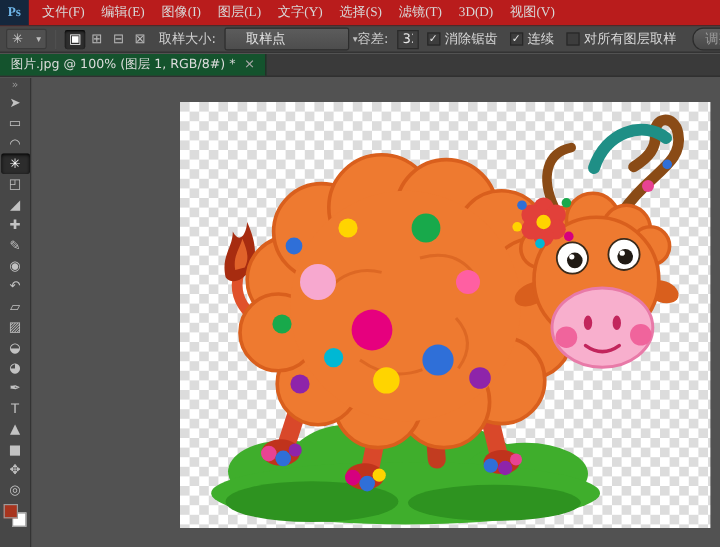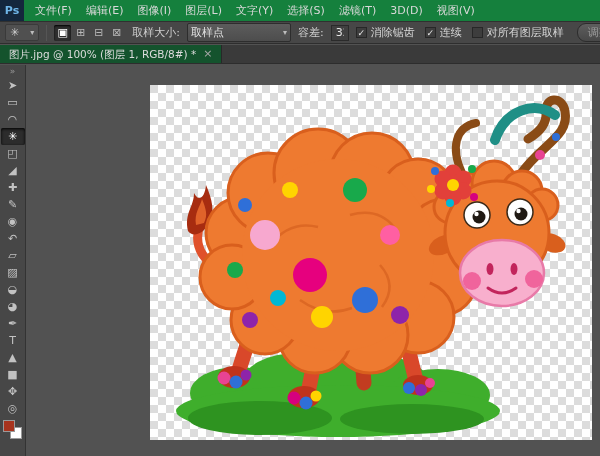--- a/index.html
+++ b/index.html
@@ -8,22 +8,22 @@
     position: relative;
     background: #525252;
     font-family: "DejaVu Sans", "Liberation Sans", sans-serif;
     font-size: 11px;
     color: #d8d8d8;
     overflow: hidden;
   }
   
   .menubar {
     position: absolute; top: 0; left: 0; right: 0; height: 22px;
-    background: #15803d; border-bottom: 1px solid #303030;
-    display: flex; align-items: center;
+    background: #b91c1c; border-bottom: 1px solid #303030;
+    display: flex; align-items: center; font-family: Liberation Serif, serif;
   }
   .ps-logo {
     width: 24px; height: 21px; background: #14273d; color: #6fb6e8;
     font-weight: bold; font-size: 11px; text-align: center; line-height: 21px;
     margin-right: 4px;
   }
   .menu-item { padding: 11px 7px; line-height: 21px; cursor: default; white-space: nowrap; }
   
   .optionsbar {
     position: absolute; top: 22px; left: 0; right: 0; height: 22px;
@@ -40,21 +40,21 @@
   .vsep { width: 1px; height: 16px; background: #383838; border-right: 1px solid #555; }
   .mode-group { display: flex; gap: 1px; }
   .mode-icon {
     width: 17px; height: 16px; line-height: 16px; text-align: center;
     color: #b8b8b8; font-size: 11px; border-radius: 2px;
   }
   .mode-icon.active { background: #2e2e2e; color: #fff; box-shadow: inset 0 1px 2px #000; }
   .opt-label { color: #cfcfcf; }
   .dropdown {
     display: flex; align-items: center; justify-content: space-between;
-    min-width: 104px; padding: 1px 3px;
+    min-width: 104px; padding: 1px 17px;
     background: linear-gradient(#5c5c5c, #4d4d4d);
     border: 1px solid #2d2d2d; border-radius: 2px; color: #e2e2e2; gap: 48px;
   }
   .dd-arrow { font-size: 8px; color: #bdbdbd; margin-left: 8px; }
   .num-input {
     width: 18px; height: 16px; background: #404040; border: 1px solid #2a2a2a;
     color: #e6e6e6; font-family: inherit; font-size: 11px; padding: 0 4px;
   }
   .opt-check { display: inline-flex; align-items: center; gap: 4px; }
   .cb {

